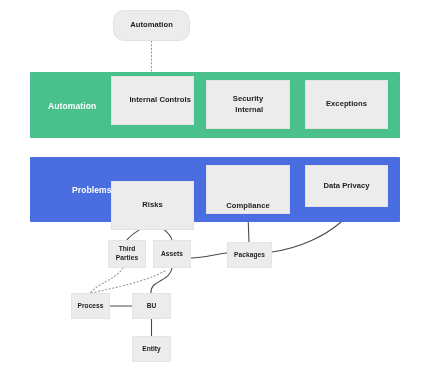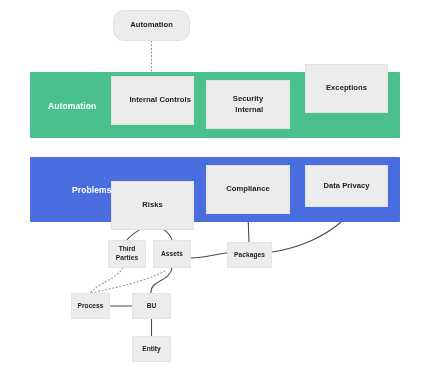--- a/index.html
+++ b/index.html
@@ -96,33 +96,33 @@
         <div>
           <span>Internal Controls</span>
         </div>
       </div>
       <div class="card" style="left: 206px; top: 80px; width: 84px; height: 49px; text-align: right;">
         <div>
           <span>Security</span>
           <span>Internal</span>
         </div>
       </div>
-      <div class="card" style="left: 305px; top: 64px; width: 83px; height: 49px;">
+      <div class="card" style="left: 305px; top: 80px; width: 83px; height: 49px;">
         <div>
           <span>Exceptions</span>
         </div>
       </div>
       <div class="band" style="left: 30px; top: 157px; width: 370px; height: 65px; background: rgb(74, 110, 224);"></div>
       <div class="band-label" style="left: 48px; top: 185px; padding-left: 24px;">Problems</div>
       <div class="card" style="left: 111px; top: 165px; width: 83px; height: 49px; margin-top: 16px;">
         <div>
           <span>Risks</span>
         </div>
       </div>
-      <div class="card" style="left: 206px; top: 165px; width: 84px; height: 49px;">
+      <div class="card" style="left: 206px; top: 165px; width: 84px; height: 49px; align-items: flex-end;">
         <div>
           <span>Compliance</span>
         </div>
       </div>
       <div class="card" style="left: 305px; top: 165px; width: 83px; height: 42px;">
         <div>
           <span>Data Privacy</span>
         </div>
       </div>
     </div>

